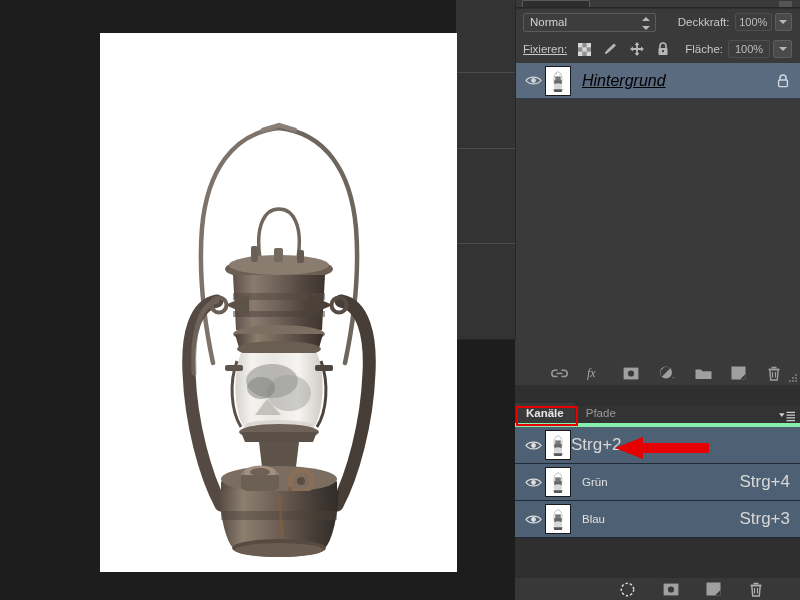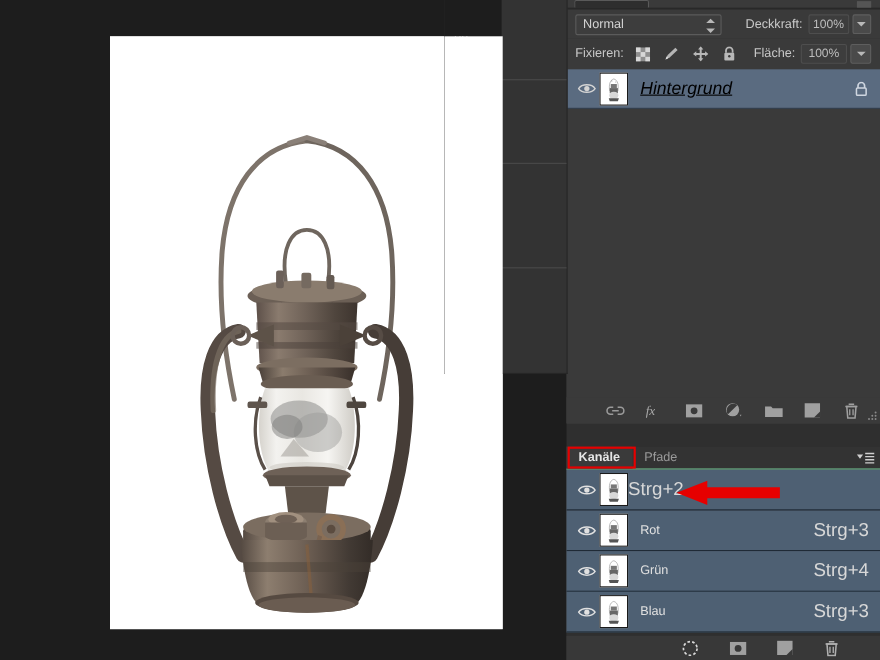--- a/index.html
+++ b/index.html
@@ -114,21 +114,21 @@
     background: #4a4a4a; border: 1px solid #5e5e5e; border-radius: 2px;
     display: flex; align-items: center; justify-content: center;
   }
   .drop-btn i { width: 0; height: 0; border-left: 4px solid transparent; border-right: 4px solid transparent; border-top: 4px solid #b8b8b8; }
 
   .lock-row {
     position: absolute; left: 0; top: 35px; width: 285px; height: 28px;
     background: #3a3a3a;
     display: flex; align-items: center; padding: 0 8px;
   }
-  .lock-row .lbl { color: #c8c8c8; font-size: 11.5px; }
+  .lock-row .lbl { color: #c8c8c8; font-size: 11.5px; text-decoration: underline; }
   .lock-icons { display: flex; align-items: center; gap: 11px; margin-left: 10px; }
   .lk { width: 15px; height: 15px; display: flex; align-items: center; justify-content: center; }
 
   
   .layer-list {
     position: absolute; left: 0; top: 63px; width: 285px; height: 322px;
     background: #3a3a3a;
   }
   .layer-row {
     height: 36px; display: flex; align-items: center;
@@ -159,21 +159,21 @@
     position: absolute; right: 2px; bottom: 17px; width: 10px; height: 10px;
   }
 
   
   .channels-panel {
     position: absolute; left: 0; top: 406px; width: 285px; height: 194px;
     background: #2f2f2f;
   }
   .tabbar {
     position: relative; height: 21px; background: #333333;
-    border-bottom: 1px solid #86efac;
+    border-bottom: 4px solid #86efac;
     display: flex; align-items: flex-end;
   }
   .tab {
     height: 20px; padding: 0 11px;
     display: flex; align-items: center;
     font-size: 11.5px; color: #cfcfcf;
   }
   .tab.active { background: #3a3a3a; color: #e6e6e6; font-weight: bold; }
   .tab.inactive { color: #9a9a9a; }
   .tab-highlight {
@@ -531,79 +531,59 @@
             </svg>
           </span>
           <span class="chan-key">Strg+2</span>
           <span class="red-arrow">
             <svg width="125" height="26" viewBox="0 0 125 26">
               <path d="M30 13 L58 2 L58 8 L124 8 L124 18 L58 18 L58 24 Z" fill="#e60000"></path>
             </svg>
           </span>
         </div>
 
+
         <div class="chan-row">
           <span class="eye-cell">
             <svg width="17" height="11" viewBox="0 0 17 11">
               <path d="M1 5.5 C4 1, 13 1, 16 5.5 C13 10, 4 10, 1 5.5 Z" fill="none" stroke="#e0e0e0" stroke-width="1.3"></path>
               <circle cx="8.5" cy="5.5" r="2.4" fill="#e0e0e0"></circle>
             </svg>
           </span>
           <span class="thumb">
             <svg class="mini-lantern" viewBox="0 0 26 30">
               <rect width="26" height="30" fill="#fff"></rect>
               <path d="M13 5 C9 6, 8 11, 9 17 M13 5 C17 6, 18 11, 17 17" stroke="#aaa" stroke-width="0.8" fill="none"></path>
               <rect x="10" y="10" width="6" height="4" fill="#777"></rect>
               <rect x="9" y="14" width="8" height="5" fill="#666"></rect>
               <ellipse cx="13" cy="21" rx="4.5" ry="3.5" fill="#d8d8d8"></ellipse>
               <path d="M8 24 L18 24 L17 27 L9 27 Z" fill="#555"></path>
             </svg>
           </span>
-          <span class="chan-name">Rot</span>
-          <span class="chan-key">Strg+3</span>
+          <span class="chan-name">Grün</span>
+          <span class="chan-key">Strg+4</span>
         </div>
 
         <div class="chan-row">
           <span class="eye-cell">
             <svg width="17" height="11" viewBox="0 0 17 11">
               <path d="M1 5.5 C4 1, 13 1, 16 5.5 C13 10, 4 10, 1 5.5 Z" fill="none" stroke="#e0e0e0" stroke-width="1.3"></path>
               <circle cx="8.5" cy="5.5" r="2.4" fill="#e0e0e0"></circle>
             </svg>
           </span>
           <span class="thumb">
             <svg class="mini-lantern" viewBox="0 0 26 30">
               <rect width="26" height="30" fill="#fff"></rect>
               <path d="M13 5 C9 6, 8 11, 9 17 M13 5 C17 6, 18 11, 17 17" stroke="#aaa" stroke-width="0.8" fill="none"></path>
               <rect x="10" y="10" width="6" height="4" fill="#777"></rect>
               <rect x="9" y="14" width="8" height="5" fill="#666"></rect>
               <ellipse cx="13" cy="21" rx="4.5" ry="3.5" fill="#d8d8d8"></ellipse>
               <path d="M8 24 L18 24 L17 27 L9 27 Z" fill="#555"></path>
             </svg>
           </span>
-          <span class="chan-name">Grün</span>
-          <span class="chan-key">Strg+4</span>
-        </div>
-
-        <div class="chan-row">
-          <span class="eye-cell">
-            <svg width="17" height="11" viewBox="0 0 17 11">
-              <path d="M1 5.5 C4 1, 13 1, 16 5.5 C13 10, 4 10, 1 5.5 Z" fill="none" stroke="#e0e0e0" stroke-width="1.3"></path>
-              <circle cx="8.5" cy="5.5" r="2.4" fill="#e0e0e0"></circle>
-            </svg>
-          </span>
-          <span class="thumb">
-            <svg class="mini-lantern" viewBox="0 0 26 30">
-              <rect width="26" height="30" fill="#fff"></rect>
-              <path d="M13 5 C9 6, 8 11, 9 17 M13 5 C17 6, 18 11, 17 17" stroke="#aaa" stroke-width="0.8" fill="none"></path>
-              <rect x="10" y="10" width="6" height="4" fill="#777"></rect>
-              <rect x="9" y="14" width="8" height="5" fill="#666"></rect>
-              <ellipse cx="13" cy="21" rx="4.5" ry="3.5" fill="#d8d8d8"></ellipse>
-              <path d="M8 24 L18 24 L17 27 L9 27 Z" fill="#555"></path>
-            </svg>
-          </span>
           <span class="chan-name">Blau</span>
           <span class="chan-key">Strg+3</span>
         </div>
       </div>
 
       <div class="chan-footer">
         <span class="ftr-ic">
           <svg width="15" height="15" viewBox="0 0 15 15">
             <circle cx="7.5" cy="7.5" r="6.2" fill="none" stroke="#d8d8d8" stroke-width="1.5" stroke-dasharray="2.4 2"></circle>
           </svg>

